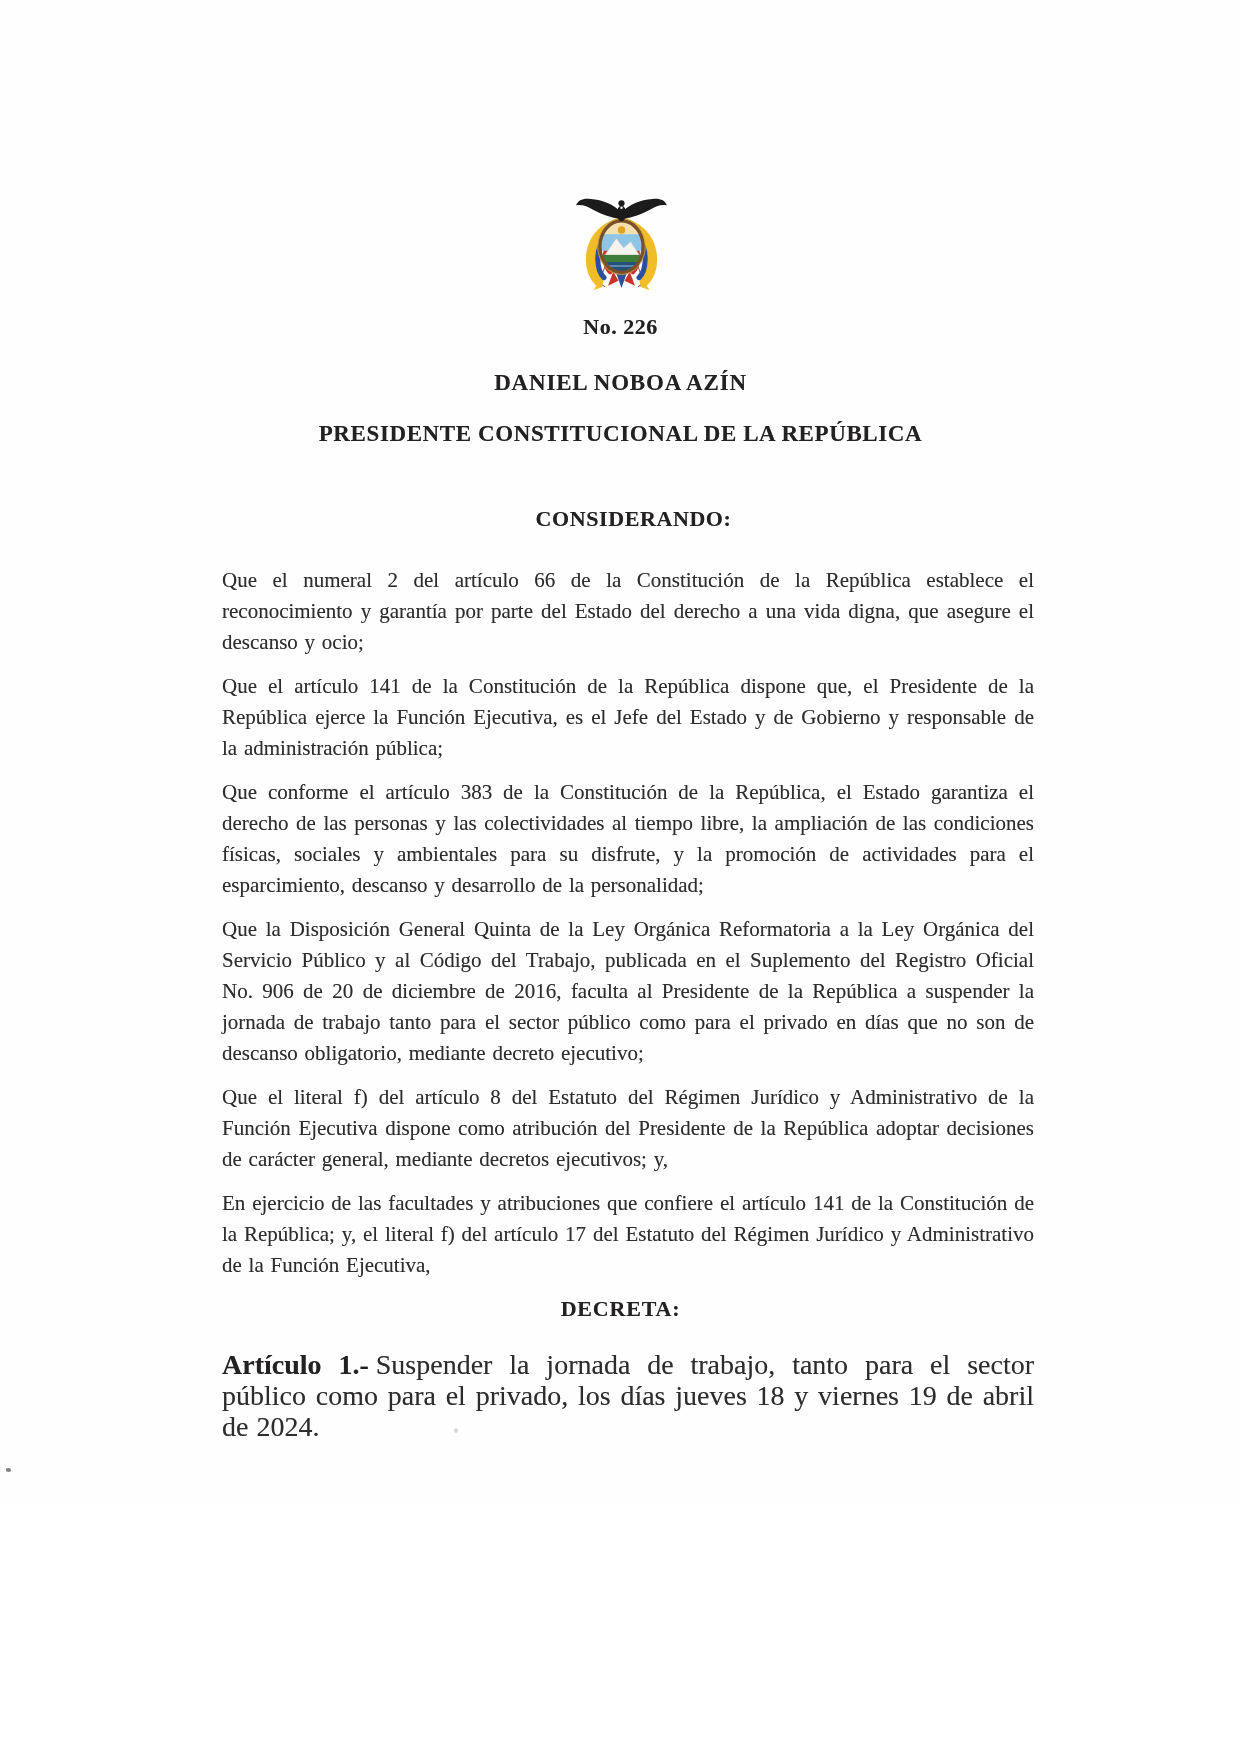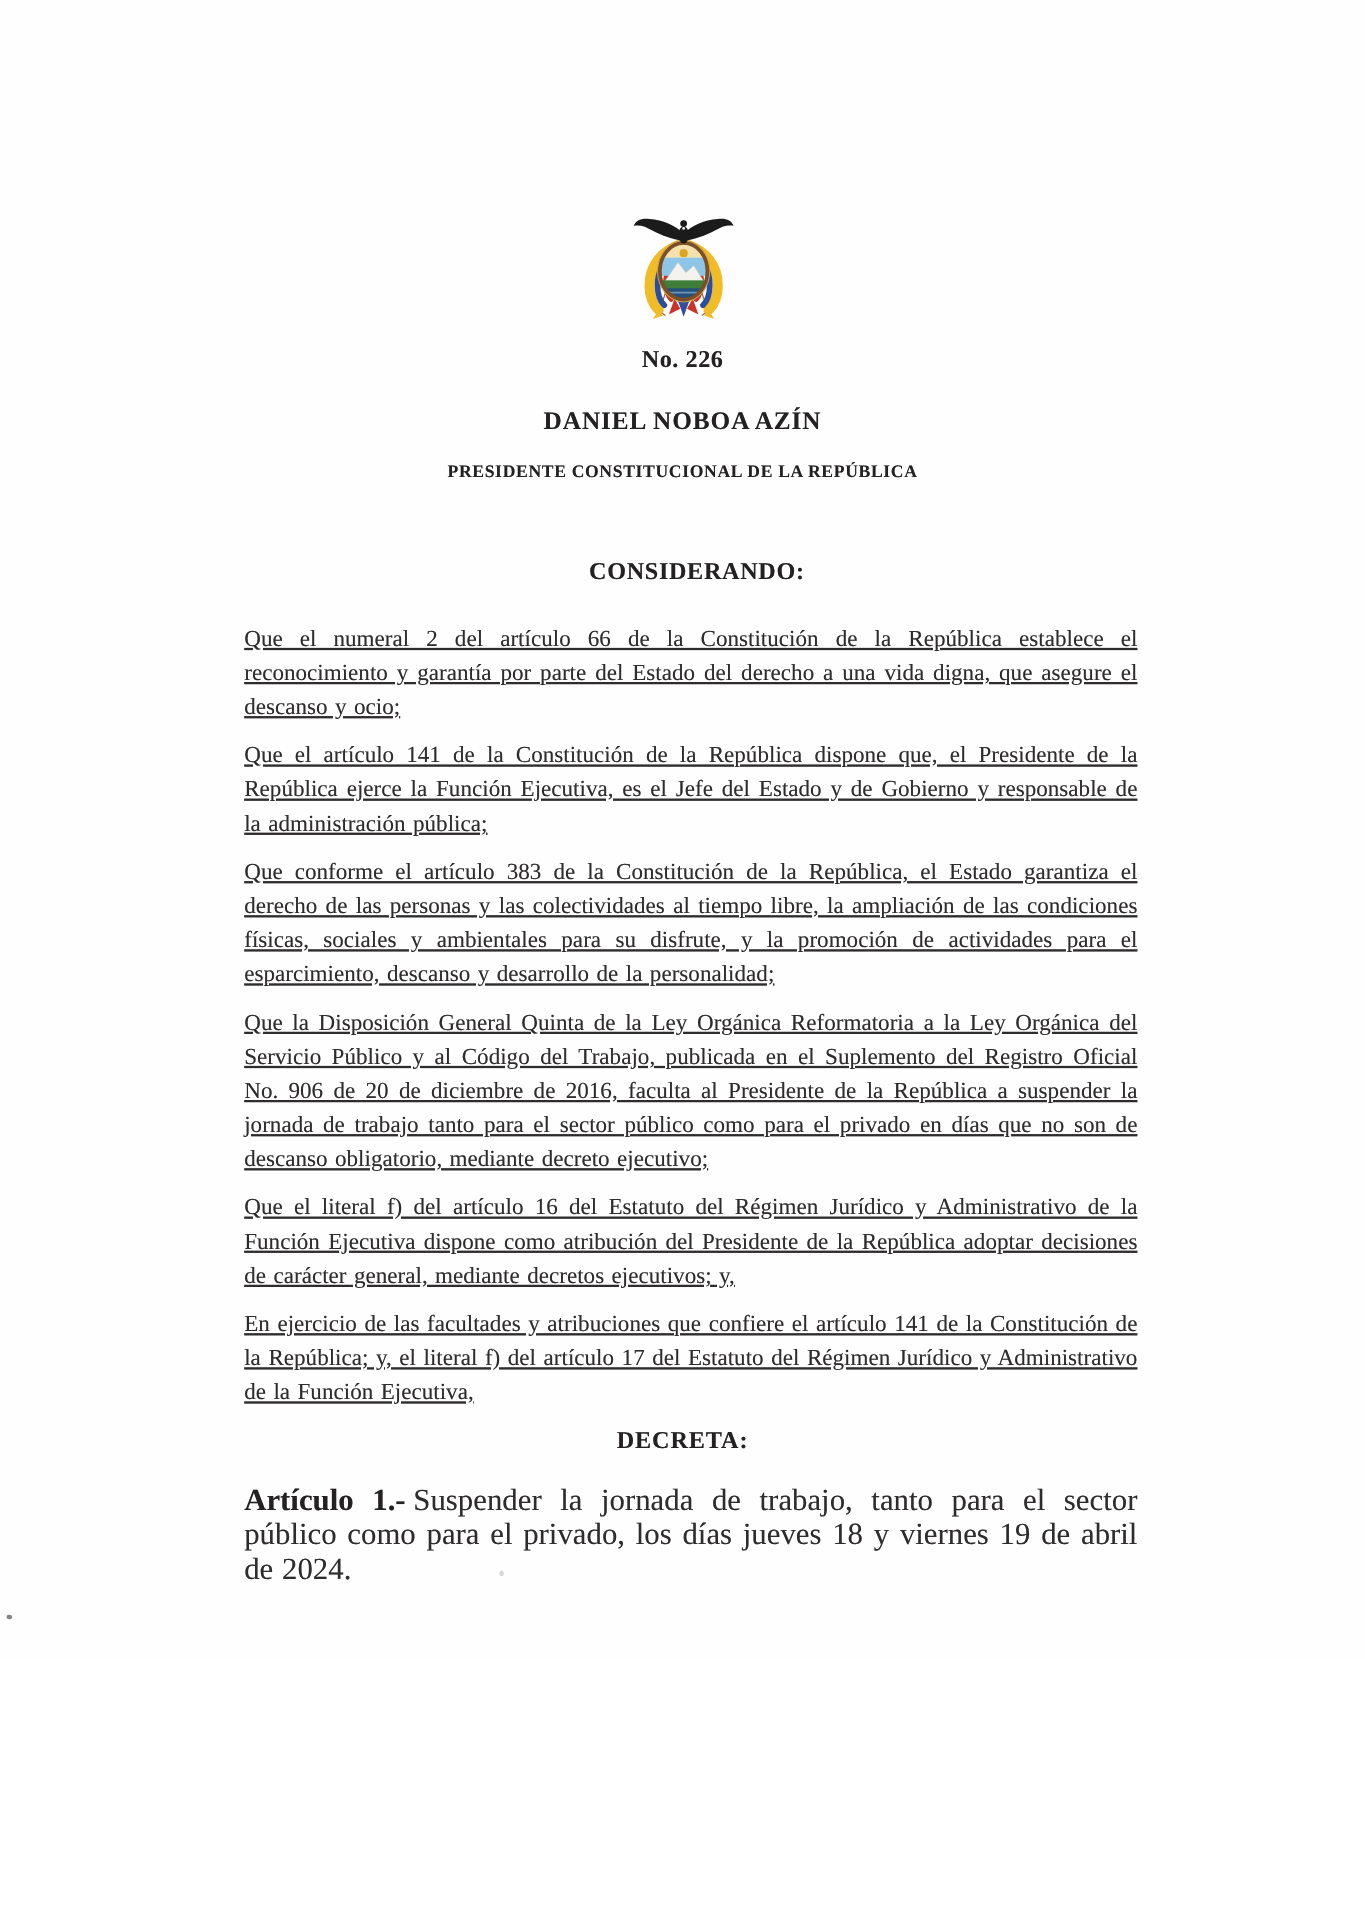--- a/index.html
+++ b/index.html
@@ -16,21 +16,21 @@
     position:absolute;
     left:0;
     width:1241px;
     text-align:center;
     font-weight:bold;
     color:#232121;
     text-shadow:0 0 0.5px rgba(40,40,40,0.45);
   }
   .decree-number{top:314px;font-size:22px;letter-spacing:0.5px;}
   .president-name{top:370px;font-size:23px;letter-spacing:0.8px;}
-  .president-title{top:421px;font-size:16px;letter-spacing:0.6px;}
+  .president-title{top:421px;font-size:23px;letter-spacing:0.6px;}
   .considering-heading{top:506px;font-size:22px;letter-spacing:0.6px;margin-left:13px;}
   .decree-heading{top:1296px;font-size:22px;letter-spacing:0.8px;}
 
   .coa{
     position:absolute;
     left:574px;
     top:196px;
   }
 
   .body-text{
@@ -39,21 +39,20 @@
     top:565px;
     width:812px;
   }
   .body-text p{
     margin:0 0 13px 0;
     font-size:21px;
     line-height:31px;
     text-align:justify;
     word-spacing:1.5px;
     text-shadow:0 0 0.4px rgba(46,44,44,0.4);
-    text-decoration:underline;
   }
   .article-paragraph{
     position:absolute;
     left:222px;
     top:1349px;
     width:812px;
     margin:0;
     font-size:28px;
     line-height:31px;
     text-align:justify;
@@ -138,21 +137,21 @@
 
   <div class="heading president-title">PRESIDENTE CONSTITUCIONAL DE LA REPÚBLICA</div>
 
   <div class="heading considering-heading">CONSIDERANDO:</div>
 
   <div class="body-text">
     <p>Que el numeral 2 del artículo 66 de la Constitución de la República establece el reconocimiento y garantía por parte del Estado del derecho a una vida digna, que asegure el descanso y ocio;</p>
     <p>Que el artículo 141 de la Constitución de la República dispone que, el Presidente de la República ejerce la Función Ejecutiva, es el Jefe del Estado y de Gobierno y responsable de la administración pública;</p>
     <p>Que conforme el artículo 383 de la Constitución de la República, el Estado garantiza el derecho de las personas y las colectividades al tiempo libre, la ampliación de las condiciones físicas, sociales y ambientales para su disfrute, y la promoción de actividades para el esparcimiento, descanso y desarrollo de la personalidad;</p>
     <p>Que la Disposición General Quinta de la Ley Orgánica Reformatoria a la Ley Orgánica del Servicio Público y al Código del Trabajo, publicada en el Suplemento del Registro Oficial No. 906 de 20 de diciembre de 2016, faculta al Presidente de la República a suspender la jornada de trabajo tanto para el sector público como para el privado en días que no son de descanso obligatorio, mediante decreto ejecutivo;</p>
-    <p>Que el literal f) del artículo 16 del Estatuto del Régimen Jurídico y Administrativo de la Función Ejecutiva dispone como atribución del Presidente de la República adoptar decisiones de carácter general, mediante decretos ejecutivos; y,</p>
+    <p>Que el literal f) del artículo 8 del Estatuto del Régimen Jurídico y Administrativo de la Función Ejecutiva dispone como atribución del Presidente de la República adoptar decisiones de carácter general, mediante decretos ejecutivos; y,</p>
     <p>En ejercicio de las facultades y atribuciones que confiere el artículo 141 de la Constitución de la República; y, el literal f) del artículo 17 del Estatuto del Régimen Jurídico y Administrativo de la Función Ejecutiva,</p>
   </div>
 
   <div class="heading decree-heading">DECRETA:</div>
 
   <p class="article-paragraph">
     <strong>Artículo 1.-</strong><span>Suspender la jornada de trabajo, tanto para el sector público como para el privado, los días jueves 18 y viernes 19 de abril de 2024.</span>
   </p>
 
   <div class="footer-scan-line"></div>

